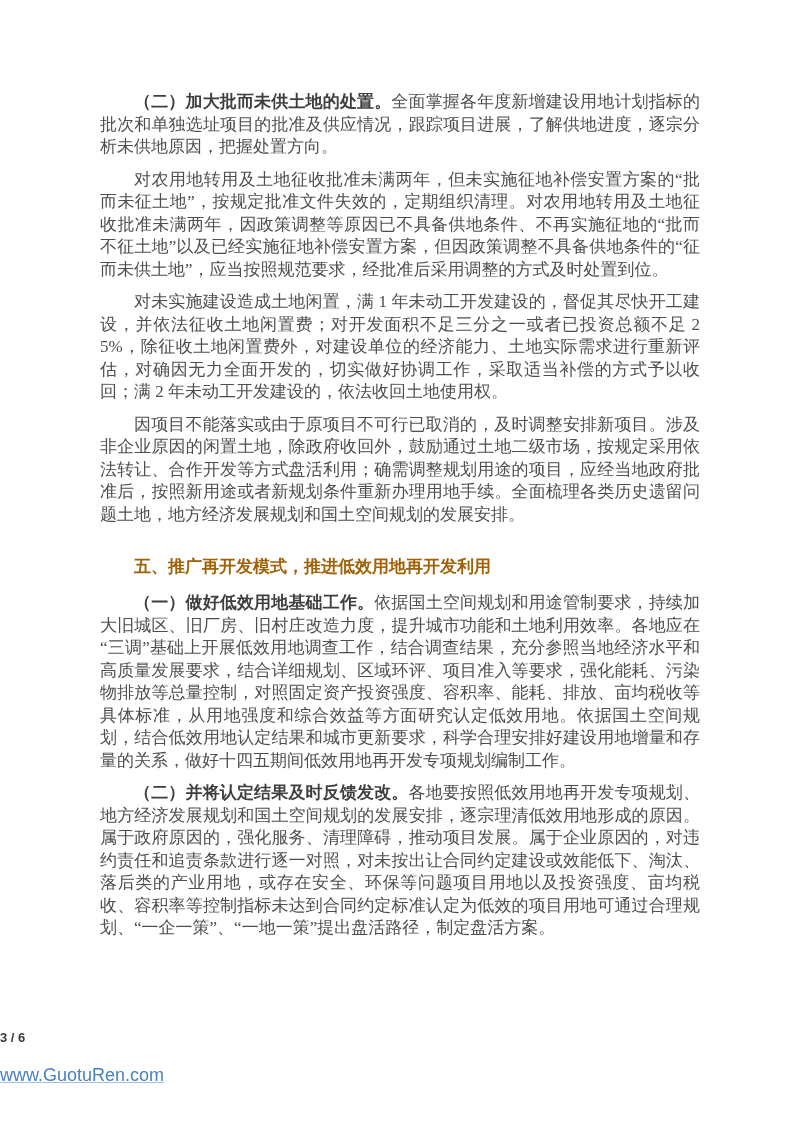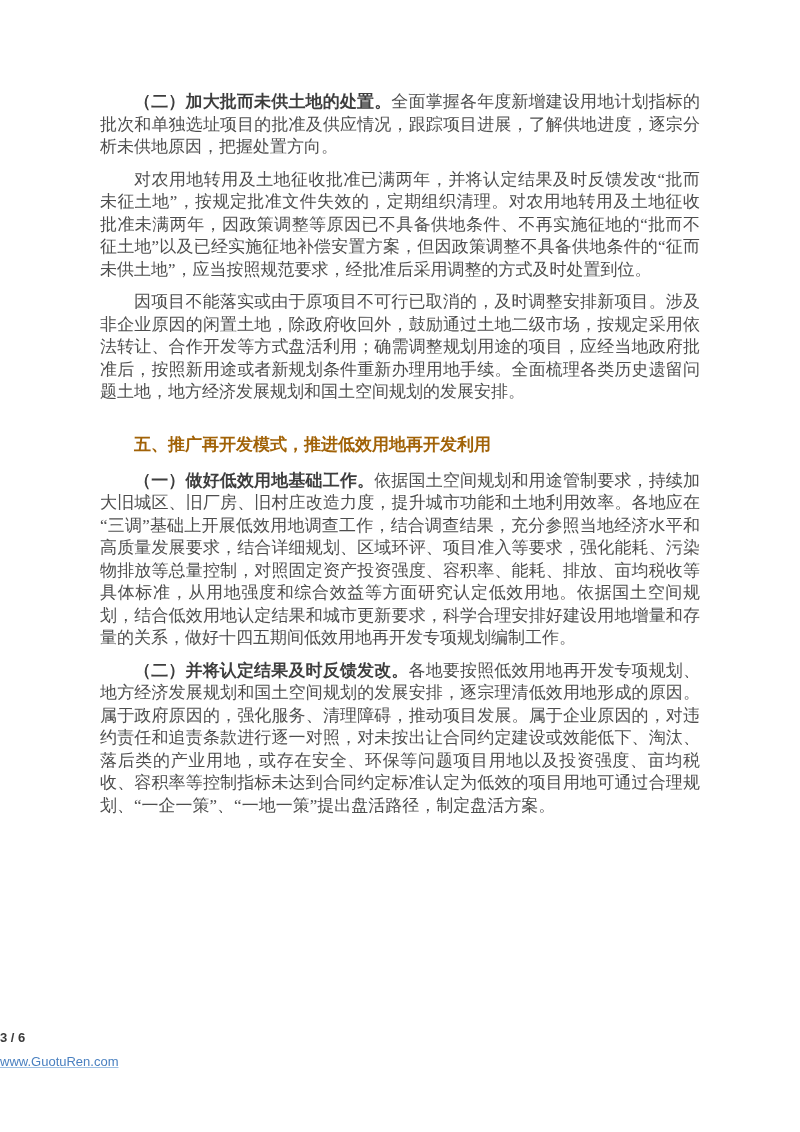--- a/index.html
+++ b/index.html
@@ -54,35 +54,36 @@
     font-family: "Liberation Sans", "DejaVu Sans", sans-serif;
   }
   .page-number {
     font-size: 13px;
     font-weight: bold;
     color: #3a3a3a;
     line-height: 18px;
   }
   .footer-link {
     display: inline-block;
-    margin-top: 6px;
-    font-size: 13px;
+    margin-top: 19px;
+    font-size: 18px;
     line-height: 18px;
     color: #4a80c0;
     text-decoration: underline;
     text-decoration-color: #9dc0e4;
   }
 </style>
 </head>
 <body>
 
 <div class="page">
   <div class="content">
       <p class="para"><span class="lead">（二）加大批而未供土地的处置。</span>全面掌握各年度新增建设用地计划指标的批次和单独选址项目的批准及供应情况，跟踪项目进展，了解供地进度，逐宗分析未供地原因，把握处置方向。</p>
-      <p class="para">对农用地转用及土地征收批准已满两年，并将认定结果及时反馈发改“批而未征土地”，按规定批准文件失效的，定期组织清理。对农用地转用及土地征收批准未满两年，因政策调整等原因已不具备供地条件、不再实施征地的“批而不征土地”以及已经实施征地补偿安置方案，但因政策调整不具备供地条件的“征而未供土地”，应当按照规范要求，经批准后采用调整的方式及时处置到位。</p>
+      <p class="para">对农用地转用及土地征收批准未满两年，但未实施征地补偿安置方案的“批而未征土地”，按规定批准文件失效的，定期组织清理。对农用地转用及土地征收批准未满两年，因政策调整等原因已不具备供地条件、不再实施征地的“批而不征土地”以及已经实施征地补偿安置方案，但因政策调整不具备供地条件的“征而未供土地”，应当按照规范要求，经批准后采用调整的方式及时处置到位。</p>
+      <p class="para">对未实施建设造成土地闲置，满 1 年未动工开发建设的，督促其尽快开工建设，并依法征收土地闲置费；对开发面积不足三分之一或者已投资总额不足 25%，除征收土地闲置费外，对建设单位的经济能力、土地实际需求进行重新评估，对确因无力全面开发的，切实做好协调工作，采取适当补偿的方式予以收回；满 2 年未动工开发建设的，依法收回土地使用权。</p>
       <p class="para">因项目不能落实或由于原项目不可行已取消的，及时调整安排新项目。涉及非企业原因的闲置土地，除政府收回外，鼓励通过土地二级市场，按规定采用依法转让、合作开发等方式盘活利用；确需调整规划用途的项目，应经当地政府批准后，按照新用途或者新规划条件重新办理用地手续。全面梳理各类历史遗留问题土地，地方经济发展规划和国土空间规划的发展安排。</p>
       <h2 class="sec-heading">五、推广再开发模式，推进低效用地再开发利用</h2>
       <p class="para"><span class="lead">（一）做好低效用地基础工作。</span>依据国土空间规划和用途管制要求，持续加大旧城区、旧厂房、旧村庄改造力度，提升城市功能和土地利用效率。各地应在“三调”基础上开展低效用地调查工作，结合调查结果，充分参照当地经济水平和高质量发展要求，结合详细规划、区域环评、项目准入等要求，强化能耗、污染物排放等总量控制，对照固定资产投资强度、容积率、能耗、排放、亩均税收等具体标准，从用地强度和综合效益等方面研究认定低效用地。依据国土空间规划，结合低效用地认定结果和城市更新要求，科学合理安排好建设用地增量和存量的关系，做好十四五期间低效用地再开发专项规划编制工作。</p>
       <p class="para"><span class="lead">（二）并将认定结果及时反馈发改。</span>各地要按照低效用地再开发专项规划、地方经济发展规划和国土空间规划的发展安排，逐宗理清低效用地形成的原因。属于政府原因的，强化服务、清理障碍，推动项目发展。属于企业原因的，对违约责任和追责条款进行逐一对照，对未按出让合同约定建设或效能低下、淘汰、落后类的产业用地，或存在安全、环保等问题项目用地以及投资强度、亩均税收、容积率等控制指标未达到合同约定标准认定为低效的项目用地可通过合理规划、“一企一策”、“一地一策”提出盘活路径，制定盘活方案。</p>
     </div>
   <div class="footer">
     <div class="page-number">3 / 6</div>
     <a class="footer-link" href="#">www.GuotuRen.com</a>
   </div>
 </div>

